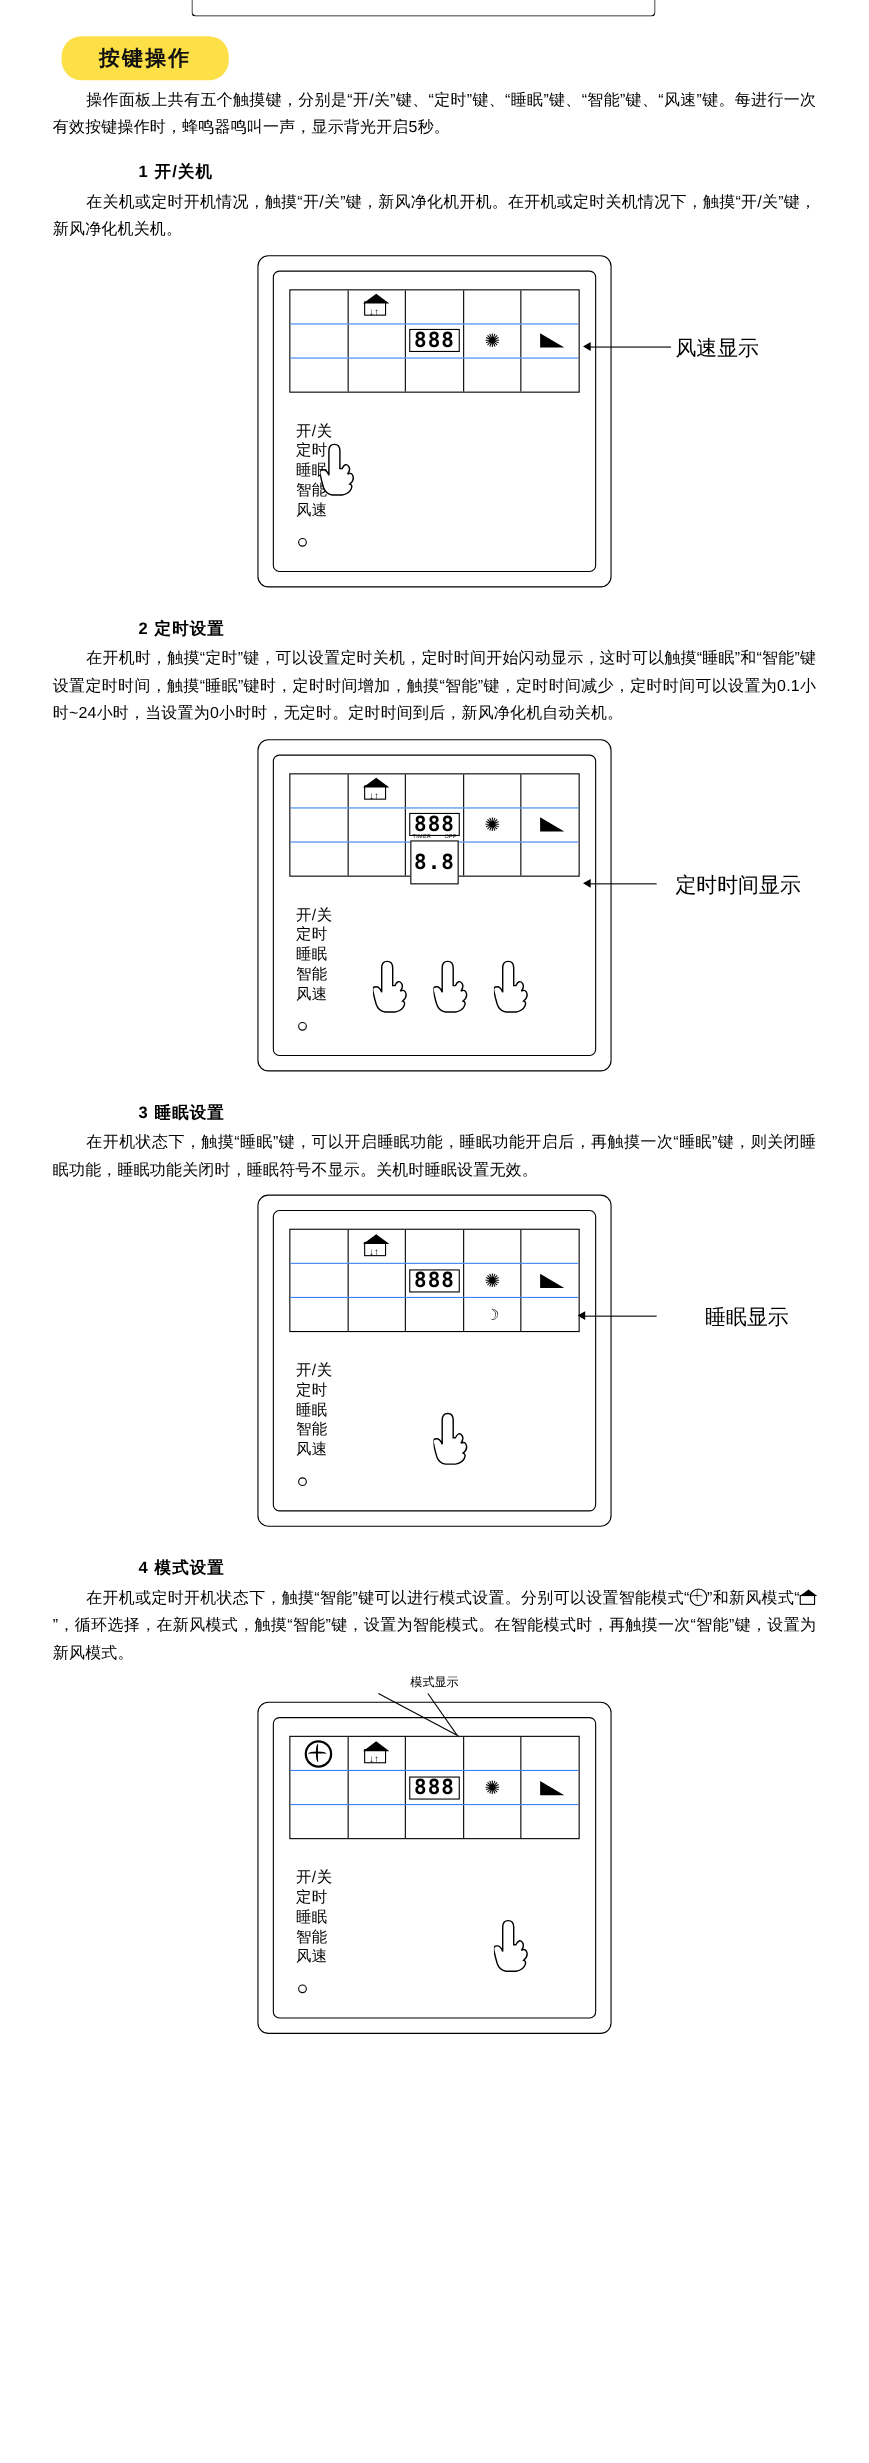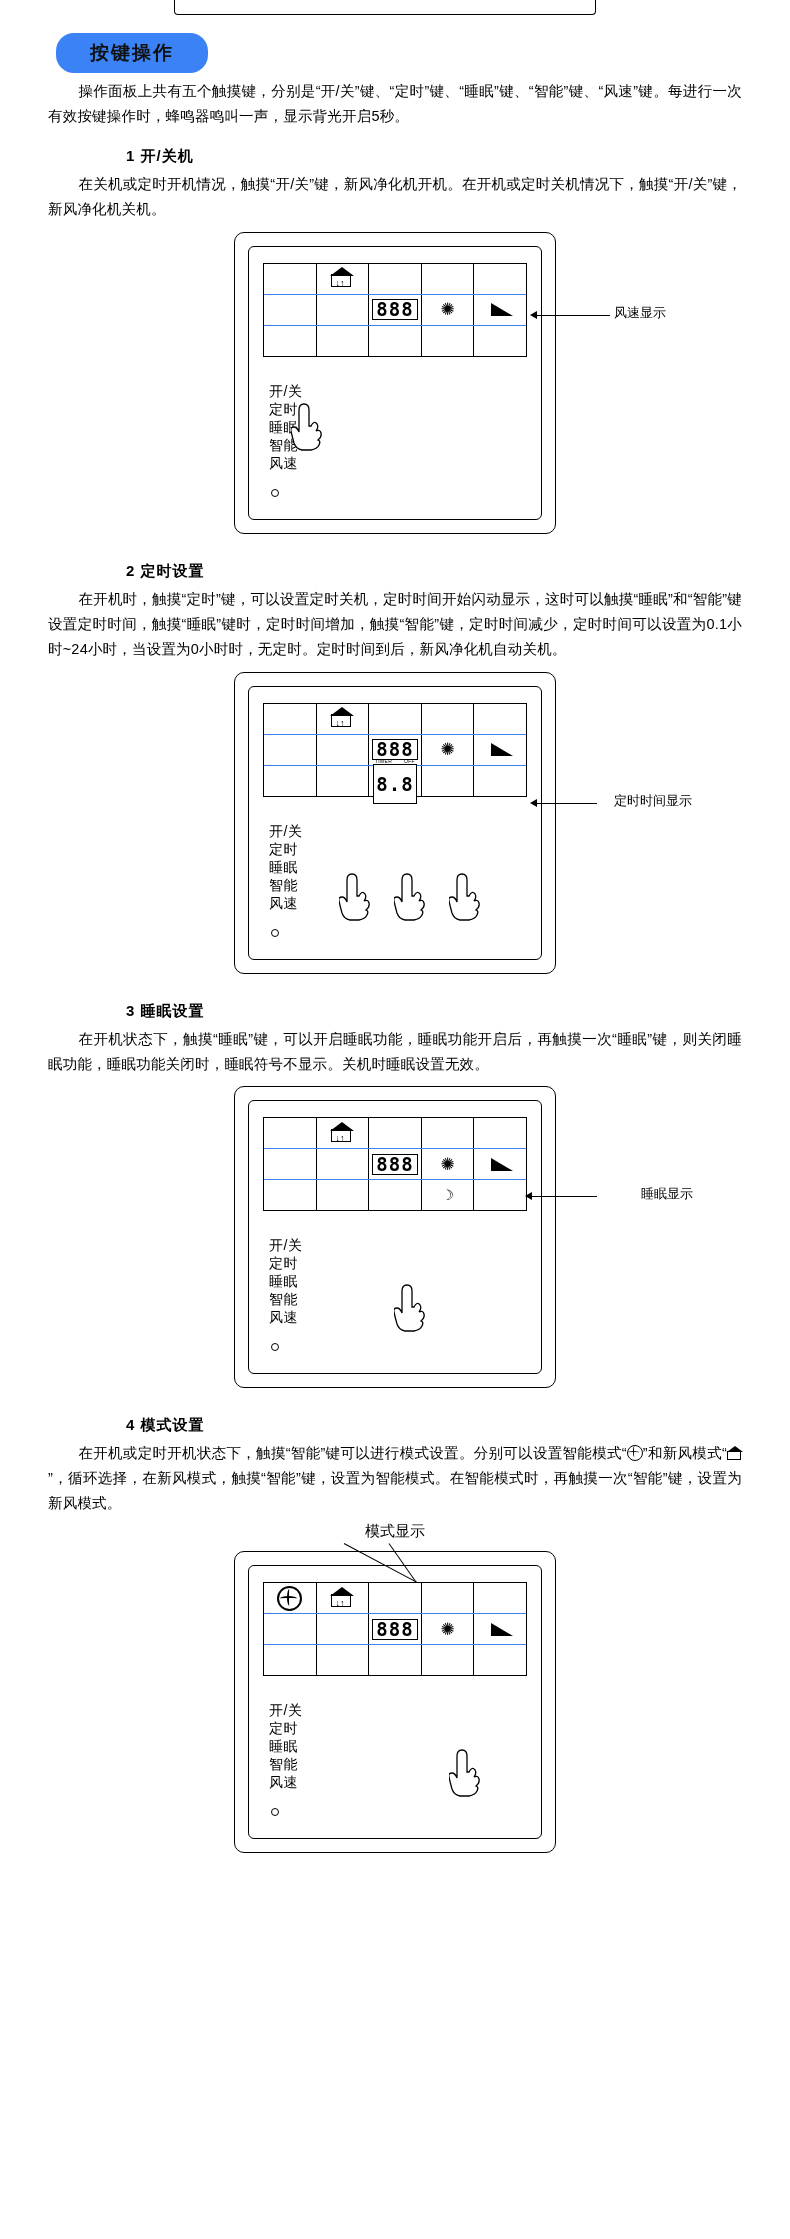--- a/index.html
+++ b/index.html
@@ -25,21 +25,21 @@
     border-top:none;
     border-bottom-left-radius:4px;
     border-bottom-right-radius:4px;
     position:relative;
     left:-10px;
   }
   
   .pill{
     margin-top:18px;
     display:inline-block;
-    background:#3b82f6;
+    background:#fde047;
     border-radius:18px;
     padding:7px 34px 7px 34px;
     font-size:19px;
     font-weight:bold;
     letter-spacing:2px;
     color:#111;
   }
   .pill-row{margin-left:8px;}
   p{
     margin:6px 0 0 0;
@@ -179,21 +179,21 @@
   }
   
   .hand{
     position:absolute;
     width:30px;height:44px;
   }
   .hand svg{display:block;}
   
   .callout{
     position:absolute;
-    font-size:13px;
+    font-size:19px;
     white-space:nowrap;
   }
   .lead{
     position:absolute;
     height:1px;background:#000;
   }
   .arrowhead{
     position:absolute;width:0;height:0;
     border-top:4px solid transparent;border-bottom:4px solid transparent;
   }
@@ -207,21 +207,21 @@
     position:relative;vertical-align:-3px;background:#fff;
   }
   .mini-globe:before{content:"";position:absolute;left:5px;top:0;width:2px;height:11px;border-left:1.5px solid #000;border-radius:50%;}
   .mini-globe:after{content:"";position:absolute;left:0;top:5px;width:11px;height:2px;border-top:1.5px solid #000;border-radius:50%;}
   .mini-house{
     width:15px;height:14px;position:relative;display:inline-block;vertical-align:-3px;
   }
   .mini-house:before{content:"";position:absolute;left:0;top:4px;width:14px;height:9px;border:1.2px solid #000;box-sizing:border-box;}
   .mini-house:after{content:"";position:absolute;left:-0.5px;top:-1px;width:0;height:0;border-left:8px solid transparent;border-right:8px solid transparent;border-bottom:6px solid #000;}
   .mode-title{
-    text-align:center;font-size:15px;margin-top:6px;
+    text-align:center;font-size:11px;margin-top:6px;
   }
 </style>
 </head>
 <body>
 
 <div class="page">
 
   <div class="top-stub"></div>
 
   <div class="pill-row">

